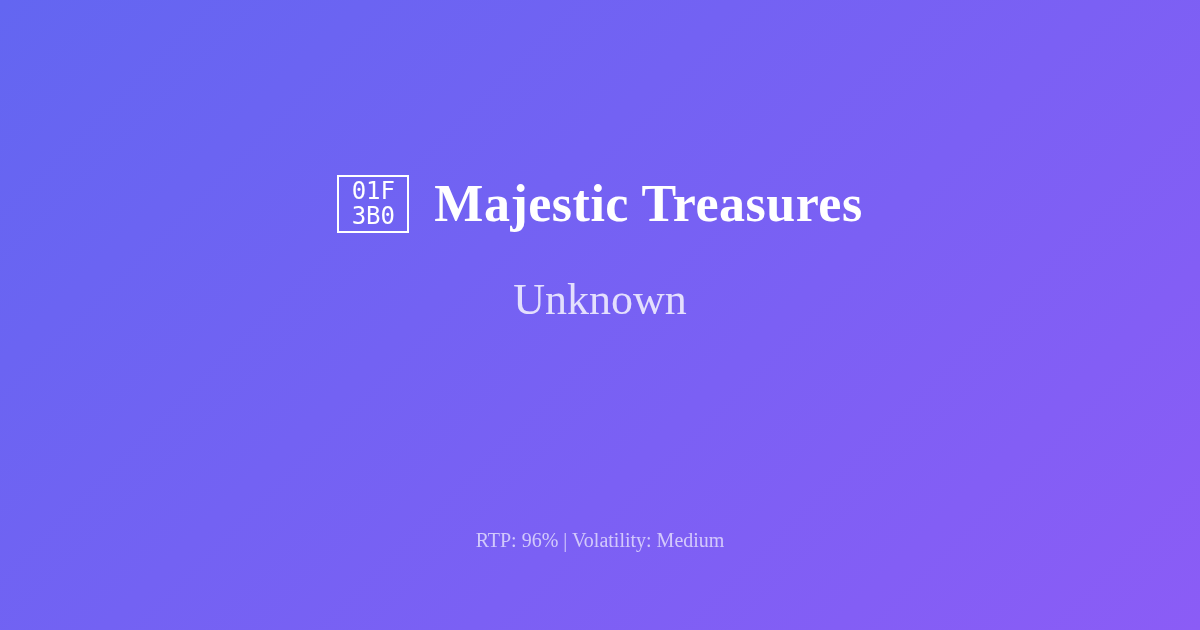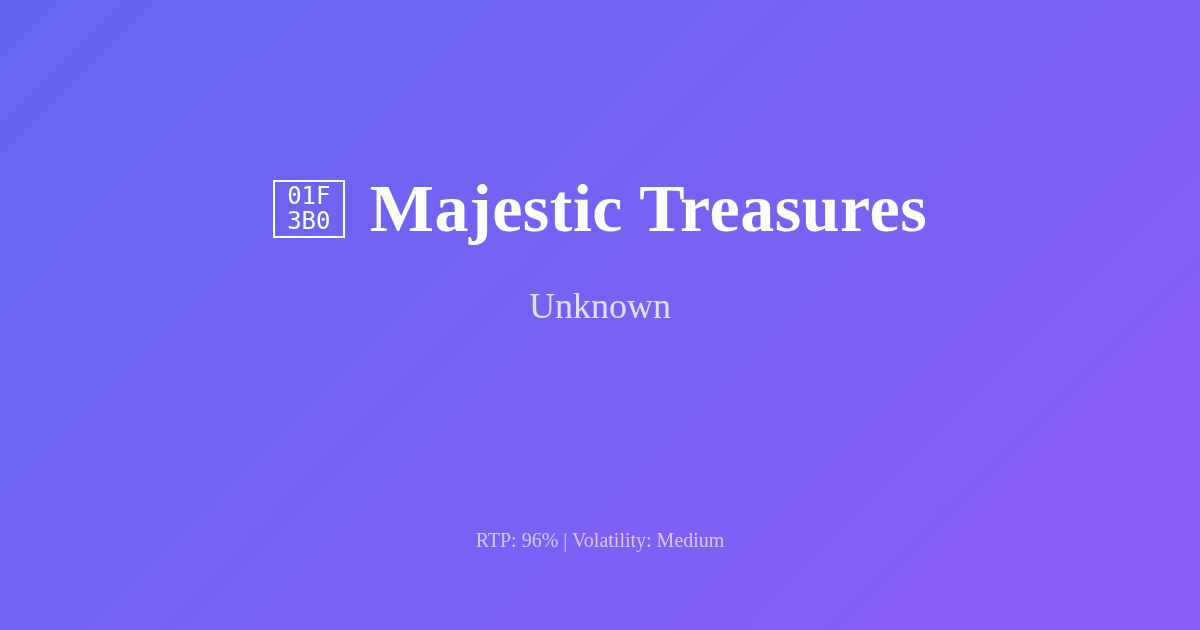--- a/index.html
+++ b/index.html
@@ -69,32 +69,32 @@
     line-height: 25px;
     letter-spacing: 0px;
     color: #ffffff;
     font-weight: 400;
   }
 
   .game-title {
     margin: 0;
     font-family: "Liberation Serif", "DejaVu Serif", serif;
     font-weight: 700;
-    font-size: 68px;
+    font-size: 52px;
     line-height: 1.05;
     color: #ffffff;
     white-space: nowrap;
     letter-spacing: 0.5px;
   }
 
   .provider {
     margin: 43px 0 0 0;
     font-family: "Liberation Serif", "DejaVu Serif", serif;
     font-weight: 400;
-    font-size: 36px;
+    font-size: 44px;
     line-height: 1.1;
     color: rgba(255, 255, 255, 0.80);
     text-align: center;
   }
 
   .meta-line {
     position: absolute;
     left: 0;
     right: 0;
     top: 528px;

